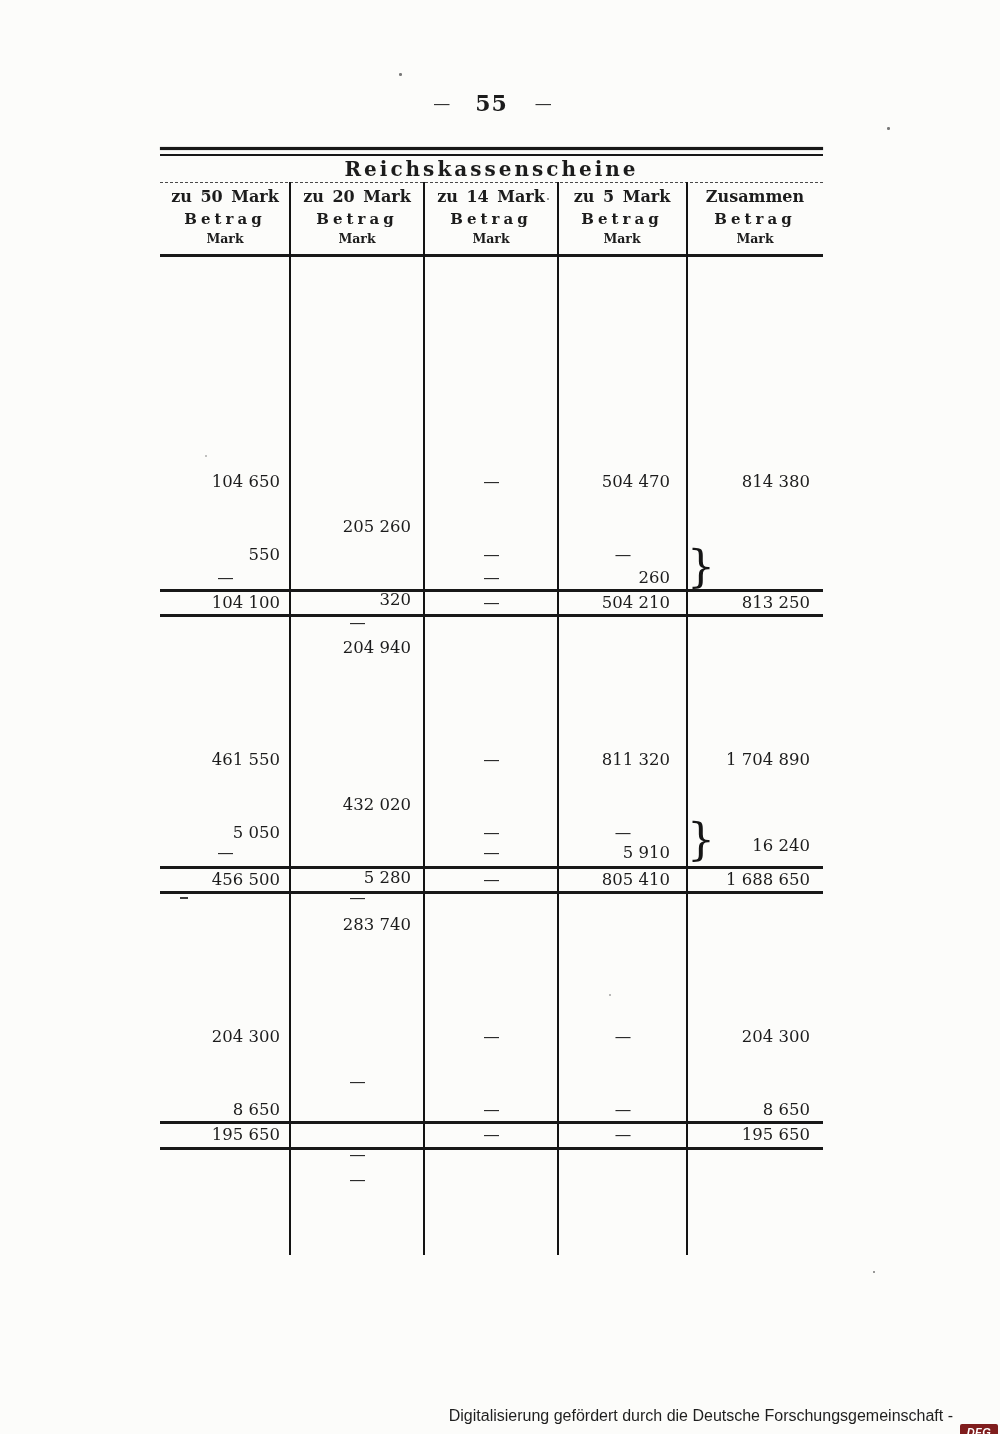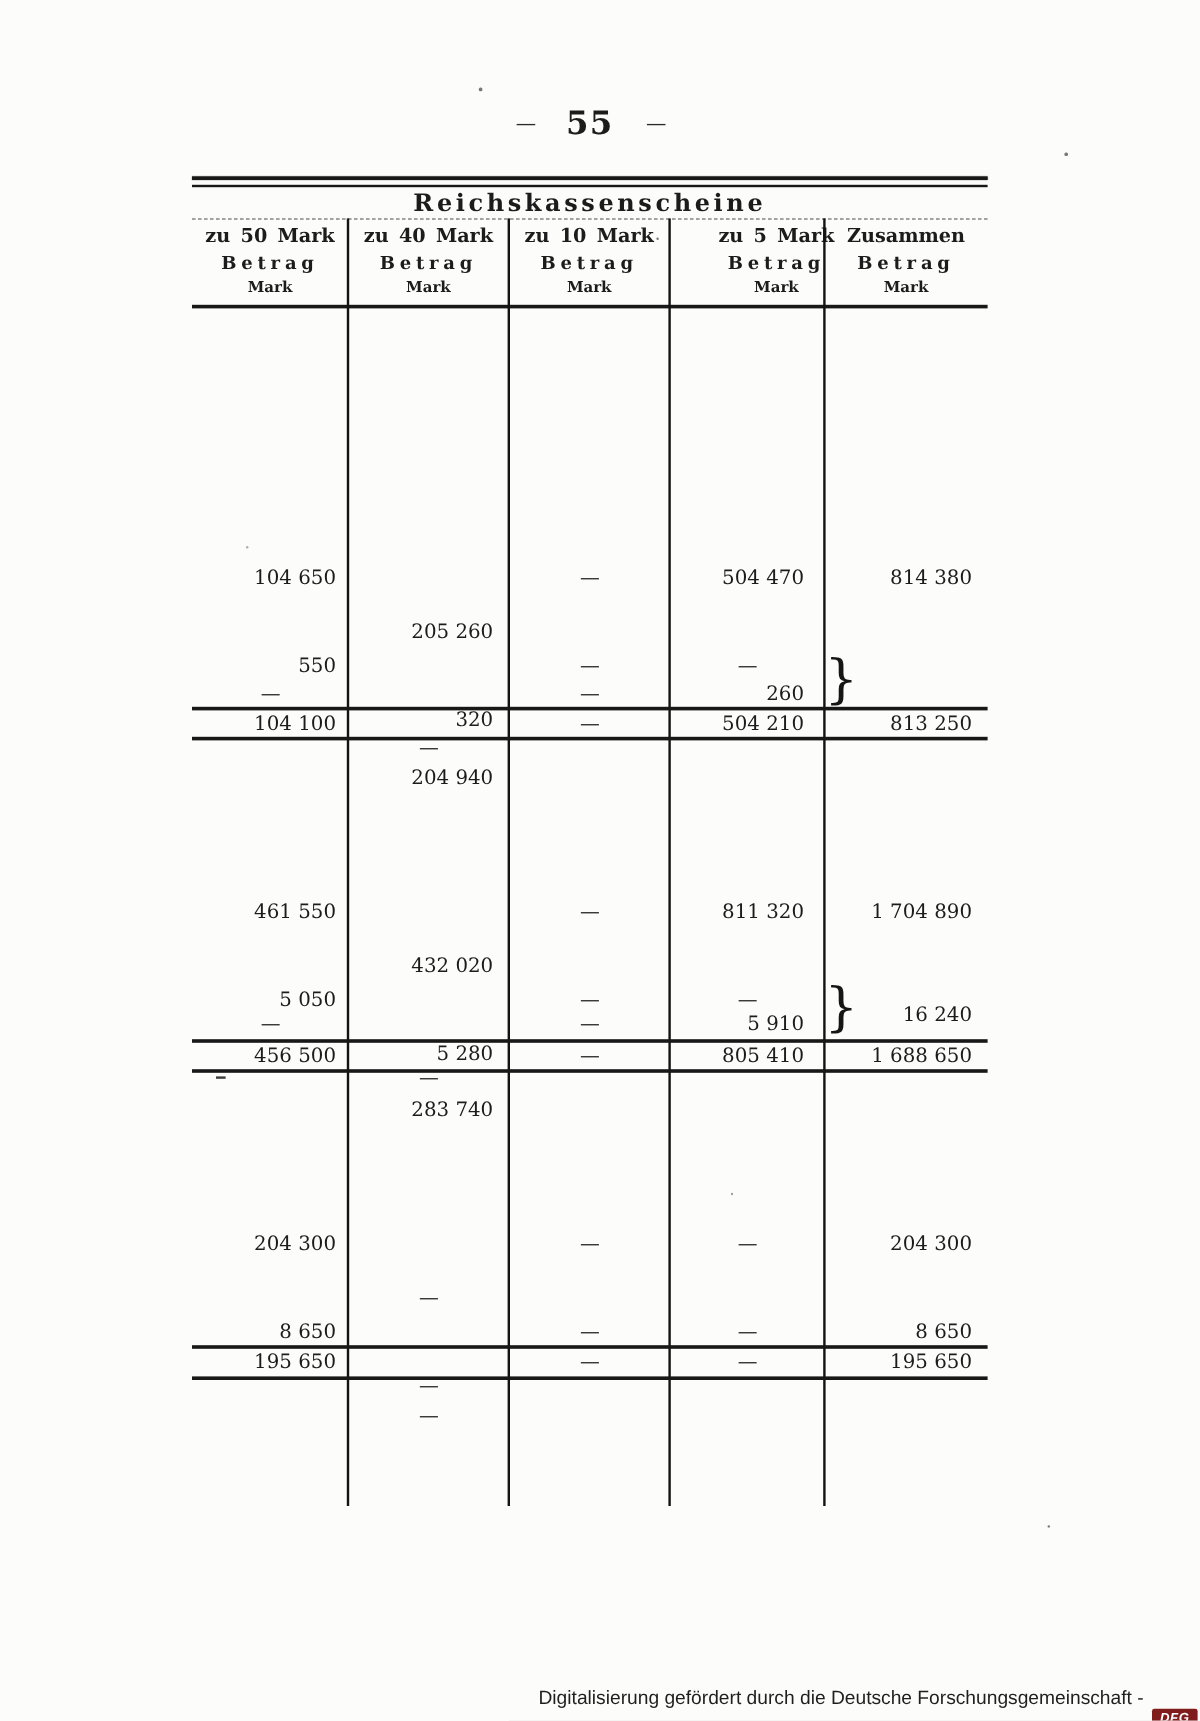--- a/index.html
+++ b/index.html
@@ -6,40 +6,40 @@
   .page{
     position:relative;width:1000px;height:1434px;margin:0 auto;
     background:#fcfcfa;overflow:hidden;
     font-family:"DejaVu Serif", serif;color:#1c1c1c;
   }
 
   
   .pagenum{position:absolute;left:160px;top:88px;width:663px;height:30px;
     display:flex;justify-content:center;align-items:center;gap:27px;}
   .pagenum .pn-dash{font-size:17px;color:#2a2a2a;letter-spacing:-2px;}
-  .pagenum .pn-num{font-size:27px;font-weight:700;letter-spacing:1px;}
+  .pagenum .pn-num{font-size:22px;font-weight:700;letter-spacing:1px;}
 
   
   .frame{position:absolute;left:160px;top:147px;width:663px;height:1110px;}
   .hr{position:absolute;left:0;width:663px;background:#181818;}
   .hr-top-a{top:0;height:3px;box-shadow:0 0 1px #333;}
   .hr-top-b{top:7px;height:1.5px;}
   .hr-head{top:107px;height:2.5px;}
   .hr-dashed{position:absolute;left:0;top:35px;width:663px;height:0;
     border-top:1.6px dashed #4a4a4a;}
   .vline{position:absolute;top:35px;width:2.6px;height:1073px;background:#131313;}
   .v1{left:128.5px}.v2{left:262.5px}.v3{left:396.5px}.v4{left:525.5px}
 
   .title{position:absolute;left:0;top:10px;width:663px;text-align:center;
     font-size:20px;font-weight:700;letter-spacing:3px;}
 
   
   .hcell{position:absolute;top:39px;height:68px;text-align:center;padding-top:1px;box-sizing:border-box;}
   .h1{left:0;width:130px}.h2{left:130px;width:134px}.h3{left:264px;width:134px}
-  .h4{left:413px;width:148px}.h5{left:527px;width:136px}
+  .h4{left:388px;width:148px}.h5{left:527px;width:136px}
   .hline1{font-size:16px;font-weight:700;line-height:20px;word-spacing:3px;}
   .hline2{font-size:15px;font-weight:700;letter-spacing:4px;line-height:18px;margin-top:3px;}
   .hline3{font-size:12.5px;font-weight:700;line-height:14px;margin-top:4px;}
 
   
   .row{position:absolute;left:0;width:663px;height:24px;}
   .cell{position:absolute;top:0;height:100%;line-height:24px;font-size:16.5px;
     text-align:right;box-sizing:border-box;white-space:nowrap;}
   .trow{height:22px;}
   .trow .cell{line-height:22px;}
@@ -96,26 +96,26 @@
     <div class="title">Reichskassenscheine</div>
 
     <div class="hr-dashed"></div>
 
     <div class="hcell h1">
       <div class="hline1">zu 50 Mark</div>
       <div class="hline2">Betrag</div>
       <div class="hline3">Mark</div>
     </div>
     <div class="hcell h2">
-      <div class="hline1">zu 40 Mark</div>
+      <div class="hline1">zu 20 Mark</div>
       <div class="hline2">Betrag</div>
       <div class="hline3">Mark</div>
     </div>
     <div class="hcell h3">
-      <div class="hline1">zu 10 Mark</div>
+      <div class="hline1">zu 14 Mark</div>
       <div class="hline2">Betrag</div>
       <div class="hline3">Mark</div>
     </div>
     <div class="hcell h4">
       <div class="hline1">zu 5 Mark</div>
       <div class="hline2">Betrag</div>
       <div class="hline3">Mark</div>
     </div>
     <div class="hcell h5">
       <div class="hline1">Zusammen</div>

